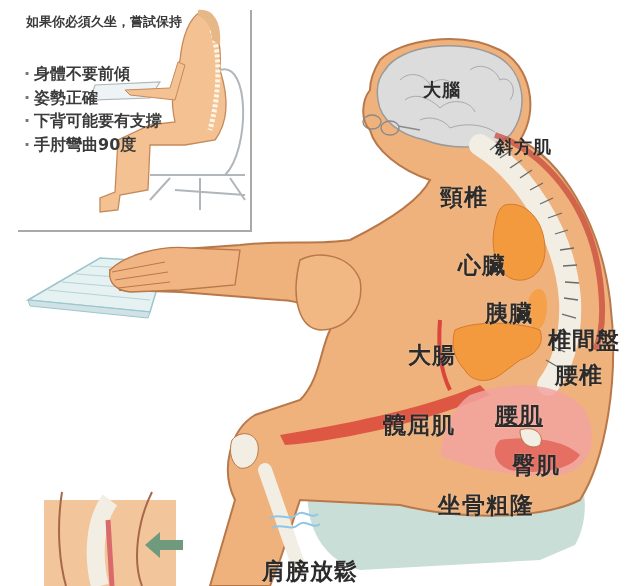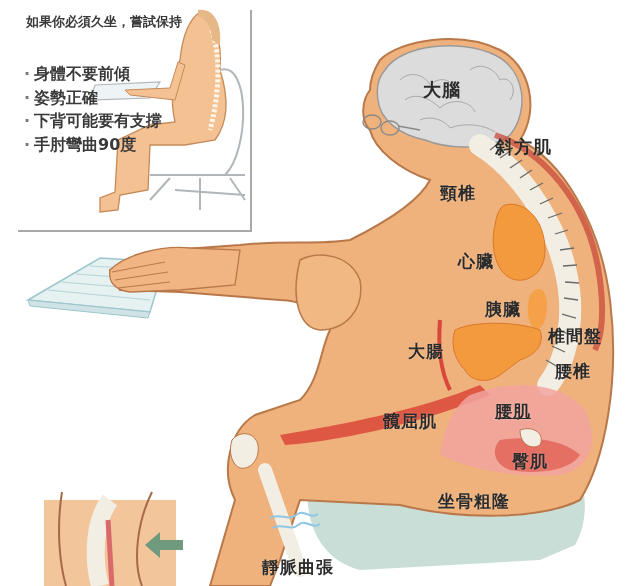--- a/index.html
+++ b/index.html
@@ -50,21 +50,21 @@
       line-height: 16px;
       white-space: nowrap;
     }
     .inset-list li .dot {
       display: inline-block;
       width: 10px;
       color: #777;
     }
     .label {
       position: absolute;
-      font-size: 17px;
+      font-size: 23px;
       font-weight: bold;
       color: #2b2b2b;
       white-space: nowrap;
       letter-spacing: 1px;
       text-shadow: 0 0 2px rgba(255,255,255,0.35);
     }
     .label.lg { font-size: 18px; }
   </style>
 </head>
 <body>
@@ -202,14 +202,14 @@
   <span class="label" style="left:440px; top:182px;">頸椎</span>
   <span class="label" style="left:458px; top:250px;">心臟</span>
   <span class="label" style="left:485px; top:298px;">胰臟</span>
   <span class="label" style="left:548px; top:325px;">椎間盤</span>
   <span class="label" style="left:408px; top:340px;">大腸</span>
   <span class="label" style="left:555px; top:360px;">腰椎</span>
   <span class="label" style="left:383px; top:410px;">髖屈肌</span>
   <span class="label" style="left:495px; top:400px;text-decoration:underline;">腰肌</span>
   <span class="label" style="left:512px; top:450px;">臀肌</span>
   <span class="label" style="left:438px; top:490px;">坐骨粗隆</span>
-  <span class="label" style="left:262px; top:556px;">靜脈曲張</span>
+  <span class="label" style="left:262px; top:556px;">肩膀放鬆</span>
 </div>
 
 </body></html>

